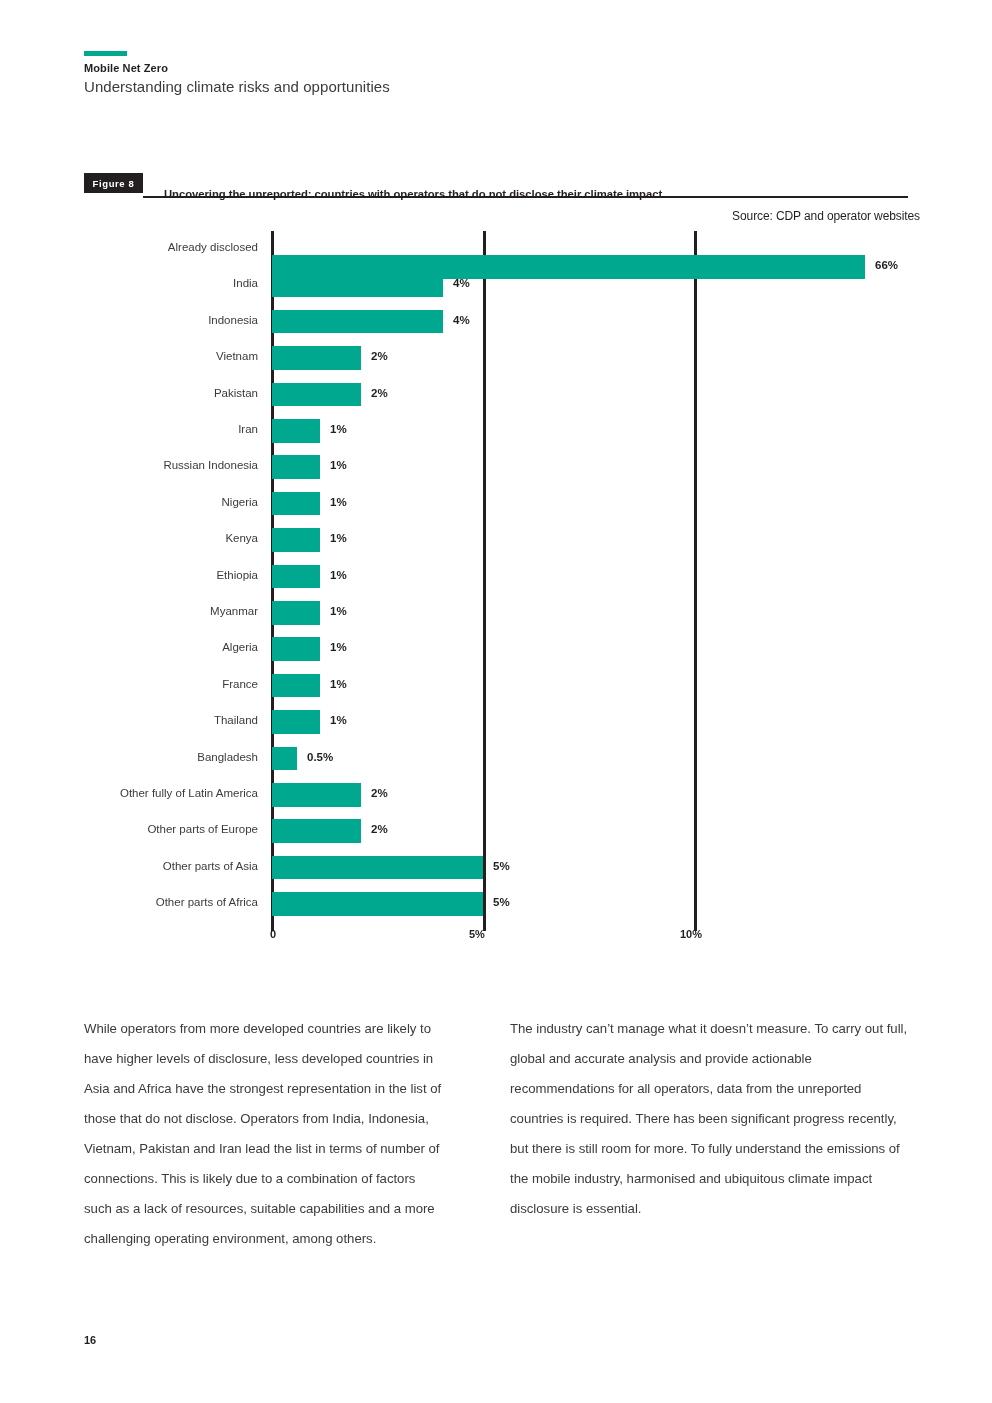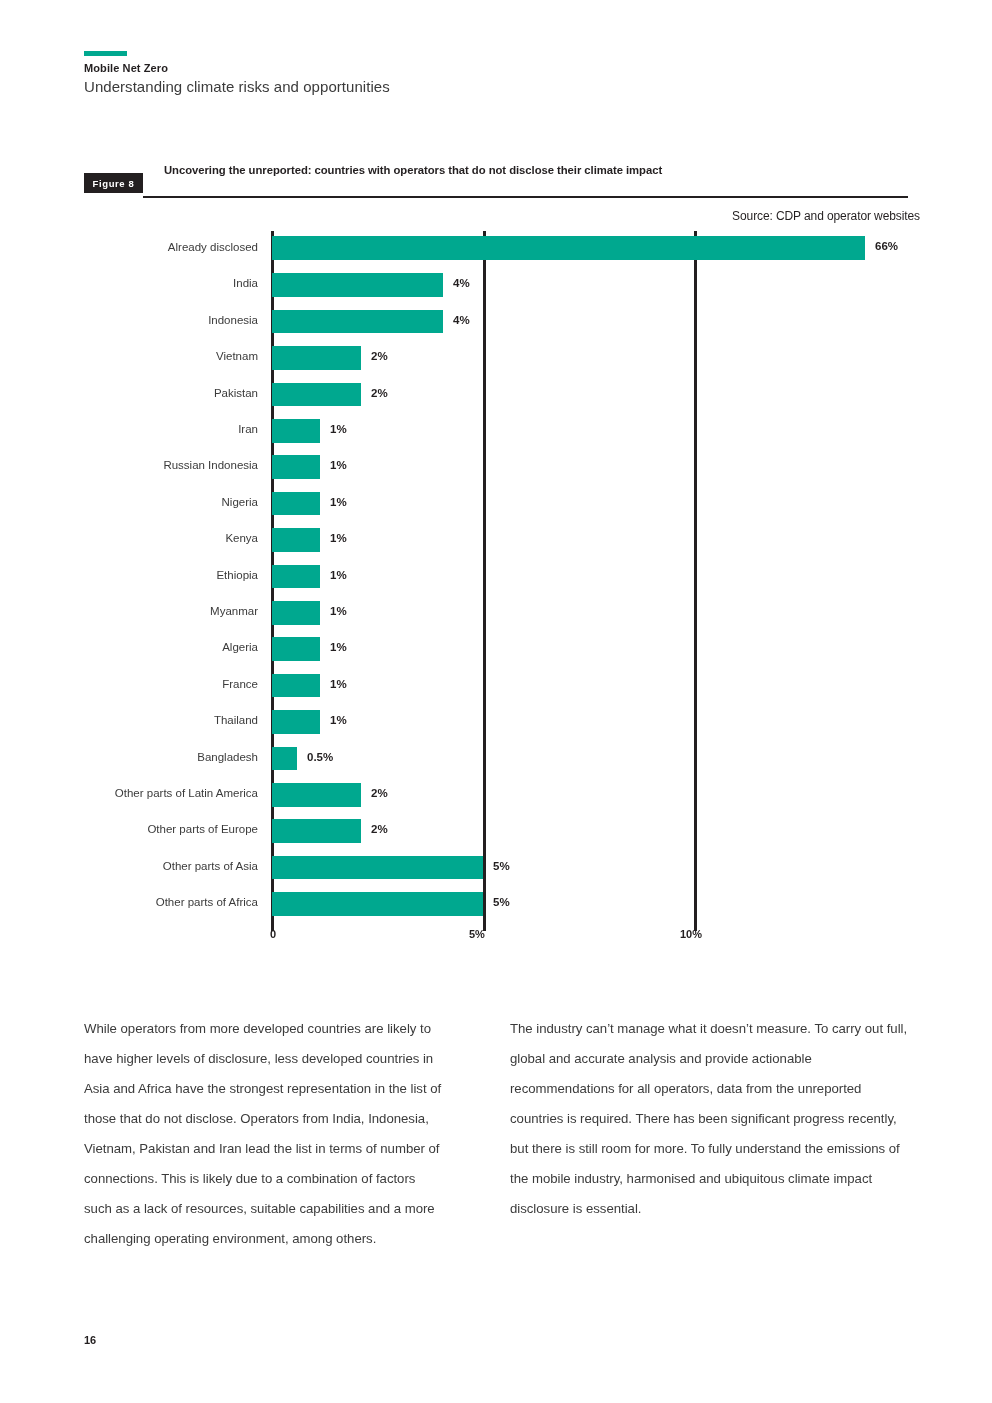--- a/index.html
+++ b/index.html
@@ -30,21 +30,21 @@
 
   
   .fig-badge {
     position: absolute; left: 84px; top: 173px;
     width: 59px; height: 20px; background: #231f20;
     color: #ffffff; font-size: 9.5px; font-weight: bold;
     letter-spacing: .6px;
     display: flex; align-items: center; justify-content: center;
   }
   .fig-title {
-    position: absolute; left: 152px; top: 164px;
+    position: absolute; left: 152px; top: 188px;
     font-size: 11.3px; font-weight: bold; color: #231f20;
     letter-spacing: -.05px; white-space: nowrap; padding-left: 12px;
   }
   .fig-rule {
     position: absolute; left: 143px; top: 196px;
     width: 765px; height: 2px; background: #231f20;
   }
   .fig-source {
     position: absolute; right: 72px; top: 209px;
     font-size: 12px; color: #231f20; letter-spacing: -.1px; text-align: center;
@@ -110,21 +110,21 @@
 
   <div class="fig-badge">Figure 8</div>
   <div class="fig-title">Uncovering the unreported: countries with operators that do not disclose their climate impact</div>
   <div class="fig-rule"></div>
   <div class="fig-source">Source: CDP and operator websites</div>
 
   <div class="chart" id="chart-root">
     <div class="axis-y"></div>
   <div class="gridline" style="left: 483px;"></div>
       <div class="gridline" style="left: 694px;"></div>
-      <div class="bar-row" style="top: 230px; left: 272px; width: 640px;">
+      <div class="bar-row" style="top: 249px; left: 272px; width: 640px;">
         <div class="bar" style="width: 593px; background: rgb(0, 168, 143);"></div>
         <div class="bar-value" style="left: 603px;">66%</div>
       </div>
       <div class="cat-wrap" style="top: 231px;">
         <div class="cat-label">Already disclosed</div>
       </div>
       <div class="bar-row" style="top: 267.4px; left: 272px; width: 640px;">
         <div class="bar" style="width: 171px; background: rgb(0, 168, 143);"></div>
         <div class="bar-value" style="left: 181px;">4%</div>
       </div>
@@ -220,21 +220,21 @@
         <div class="bar-value" style="left: 35px;">0.5%</div>
       </div>
       <div class="cat-wrap" style="top: 740.6px;">
         <div class="cat-label">Bangladesh</div>
       </div>
       <div class="bar-row" style="top: 777px; left: 272px; width: 640px;">
         <div class="bar" style="width: 89px; background: rgb(0, 168, 143);"></div>
         <div class="bar-value" style="left: 99px;">2%</div>
       </div>
       <div class="cat-wrap" style="top: 777px;">
-        <div class="cat-label">Other parts of Latin America</div>
+        <div class="cat-label">Other fully of Latin America</div>
       </div>
       <div class="bar-row" style="top: 813.4px; left: 272px; width: 640px;">
         <div class="bar" style="width: 89px; background: rgb(0, 168, 143);"></div>
         <div class="bar-value" style="left: 99px;">2%</div>
       </div>
       <div class="cat-wrap" style="top: 813.4px;">
         <div class="cat-label">Other parts of Europe</div>
       </div>
       <div class="bar-row" style="top: 849.8px; left: 272px; width: 640px;">
         <div class="bar" style="width: 211px; background: rgb(0, 168, 143);"></div>

